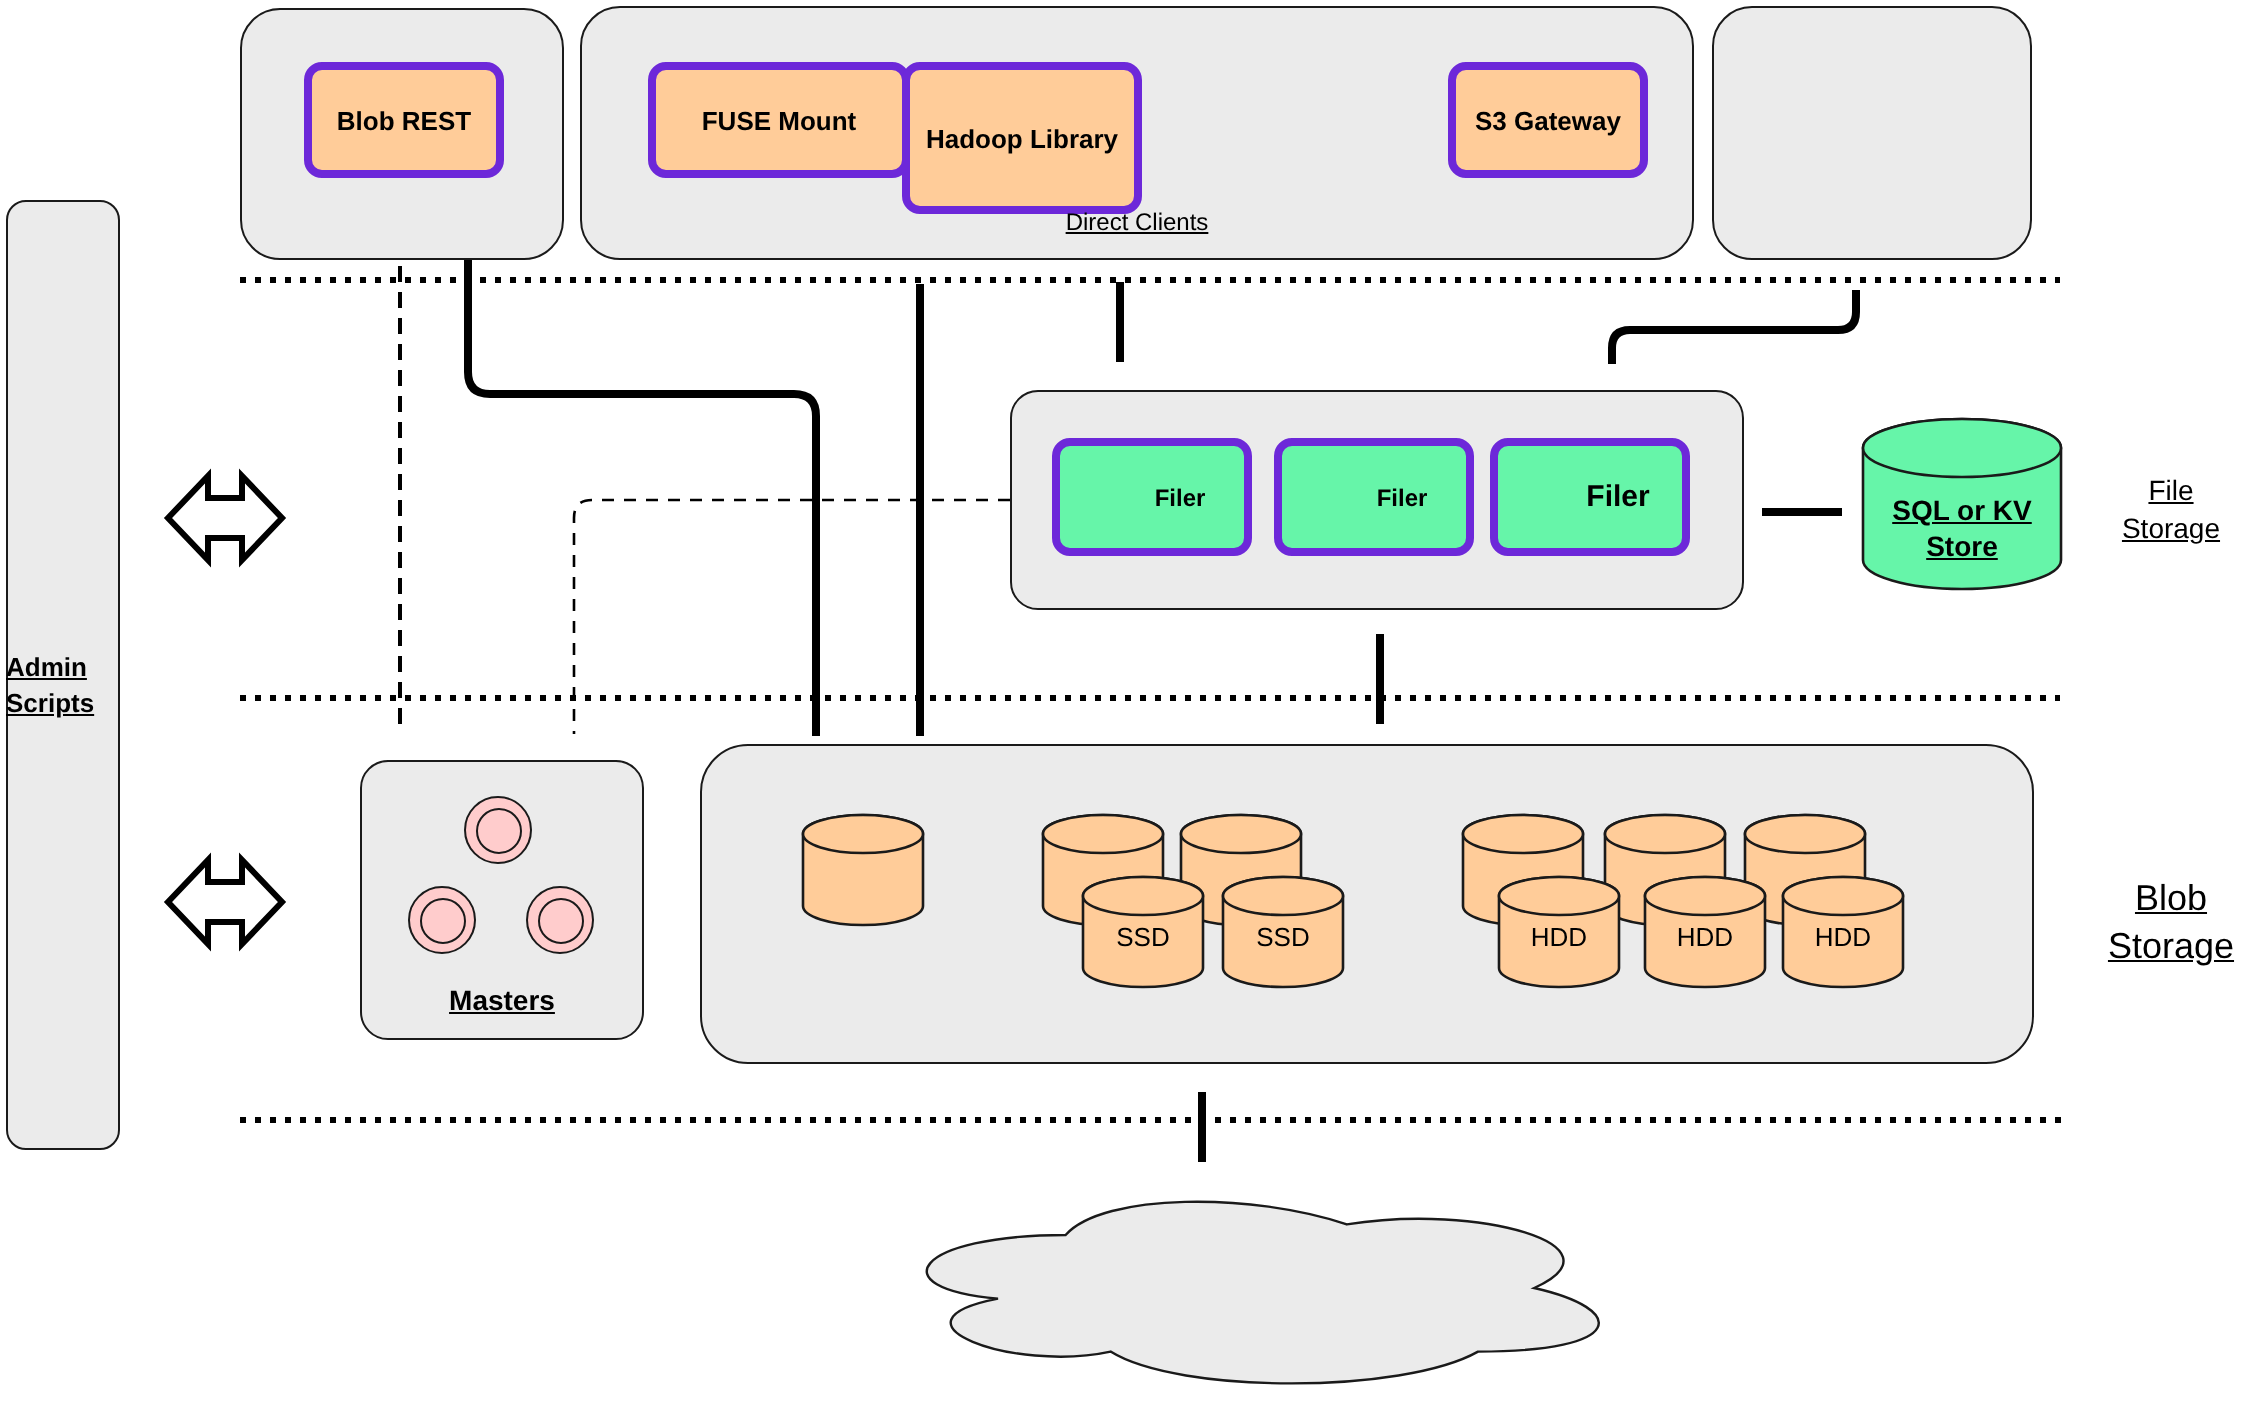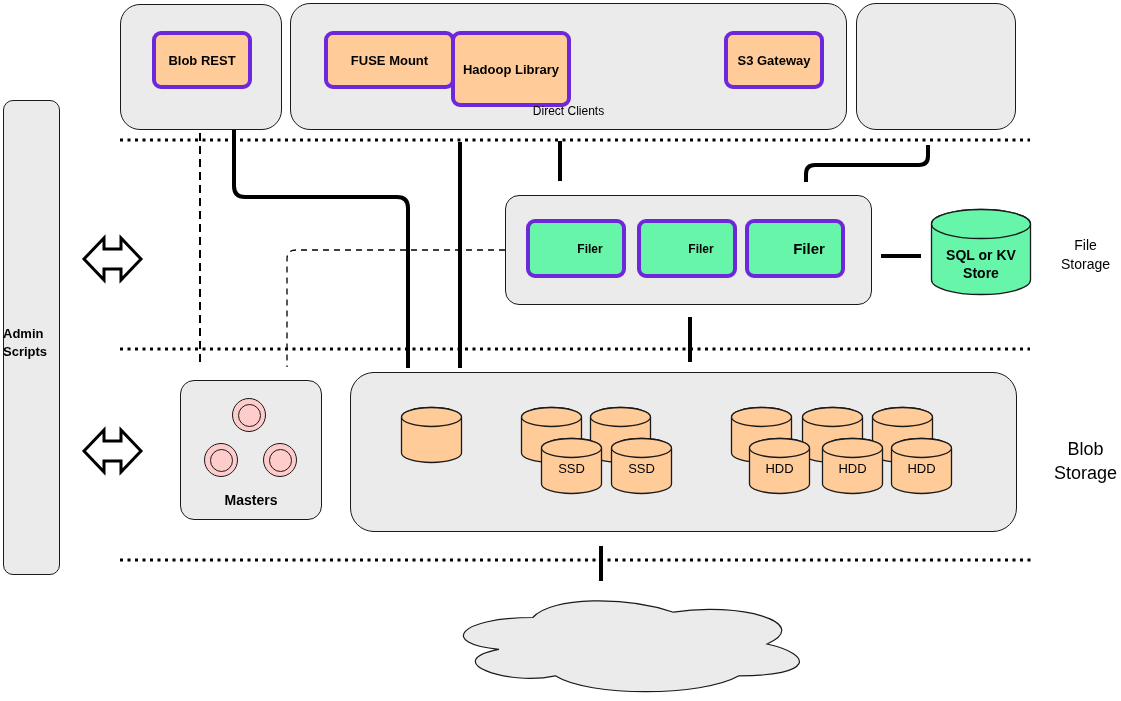--- a/index.html
+++ b/index.html
@@ -3,21 +3,21 @@
 <meta charset="utf-8">
 <style>
   html,body{margin:0;padding:0;background:#fff;}
   #canvas{position:relative;width:1121px;height:701px;background:#fff;overflow:hidden;
           font-family:"Liberation Sans", sans-serif;color:#000;}
   .group{position:absolute;background:var(--gray);border:1px solid #1a1a1a;box-sizing:border-box;}
   .node{position:absolute;border:4px solid #6d28d9;border-radius:9px;box-sizing:border-box;
         display:flex;align-items:center;justify-content:center;font-size:13px;font-weight:bold;}
   .client{background:var(--orange);}
   .filer{background:var(--green);padding-left:28px;}
-  .lbl{position:absolute;text-align:center;line-height:1.35;}
+  .lbl{position:absolute;text-align:center;line-height:1.35;text-decoration:underline;}
   .bold{font-weight:bold;}
   .cyl{position:absolute;}
   .cyl svg path,.cyl svg ellipse{stroke:#1a1a1a;stroke-width:1.3;}
   .cyl .cyl-label{position:absolute;left:0;right:0;top:24px;text-align:center;font-size:13px;}
   .circle-outer{position:absolute;width:34px;height:34px;border-radius:50%;
                 background:var(--pink);border:1px solid #1a1a1a;box-sizing:border-box;
                 display:flex;align-items:center;justify-content:center;}
   .circle-inner{width:23px;height:23px;border-radius:50%;background:var(--pink);
                 border:1px solid #1a1a1a;box-sizing:border-box;}
   #connectors{position:absolute;left:0;top:0;pointer-events:none;}

